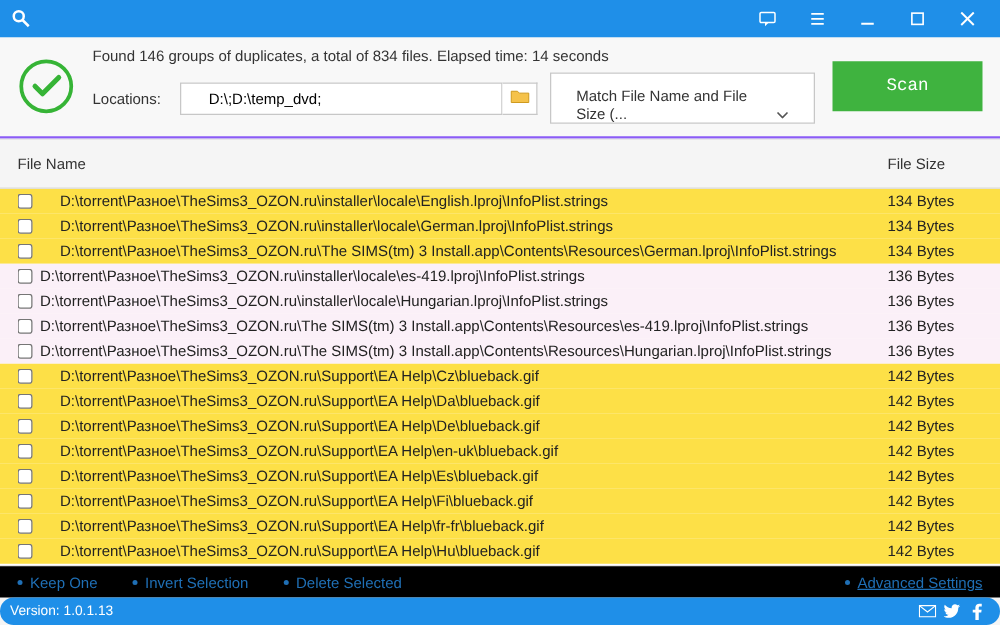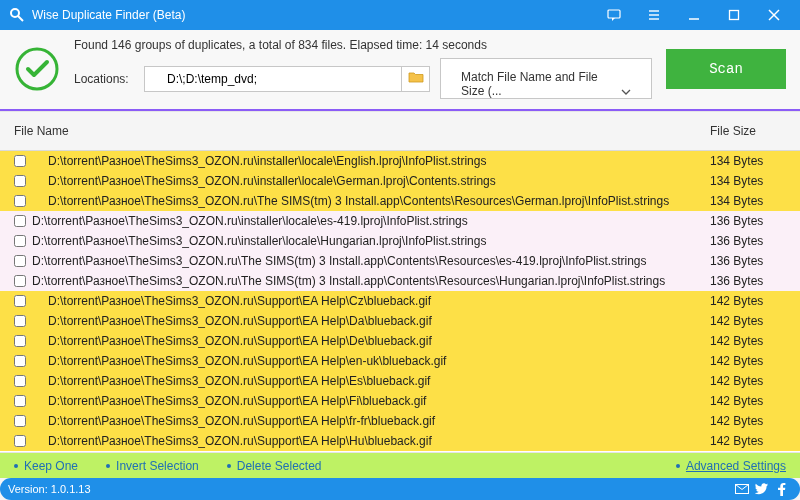--- a/index.html
+++ b/index.html
@@ -25,21 +25,21 @@
   .thead { display: flex; background: #f5f5f5; border-bottom: 1px solid #d9d9d9; color: #333; height: 39px; align-items: center; padding-left: 14px; }
   .th-name { flex: 1; }
   .th-size { width: 90px; padding-right: 8px; }
   .tbody { flex: 1; overflow-y: auto; }
   .row { display: flex; align-items: center; height: 20px; padding-left: 14px; font-size: 12px; color: #222; }
   .row input[type=checkbox] { margin-right: 6px; width: 12px; height: 12px; }
   .cell-name { flex: 1; white-space: nowrap; overflow: hidden; text-overflow: ellipsis; }
   .cell-size { width: 90px; padding-right: 8px; }
   .group-a { background: #fde047; gap: 16px; }
   .group-b { background: #fbf0f8; }
-  .footer1 { height: 26px; background: #bef264; border-top: 1px solid #e5e5e5; display: flex; align-items: center; padding: 0 14px; gap: 28px; color: #1f6fb5; font-size: 12px; }
+  .footer1 { height: 26px; background: #000000; border-top: 1px solid #e5e5e5; display: flex; align-items: center; padding: 0 14px; gap: 28px; color: #1f6fb5; font-size: 12px; }
   .footer1 .bullet-link { display: inline-flex; align-items: center; gap: 6px; cursor: pointer; }
   .footer1 .bullet-link::before { content: ""; width: 4px; height: 4px; background: #1f6fb5; border-radius: 50%; display: inline-block; }
   .footer1 .spacer { flex: 1; }
   .adv { text-decoration: underline; }
   .footer2 { height: 22px; background: #1f8fe8; color: #fff; display: flex; align-items: center; padding: 0 8px; font-size: 11px; border-radius: 11px; }
   .footer2 .spacer { flex: 1; }
   .social { width: 20px; height: 22px; display: inline-flex; align-items: center; justify-content: center; cursor: pointer; color: #fff; }
   
   .tbody::-webkit-scrollbar { width: 16px; }
   .tbody::-webkit-scrollbar-track { background: #f0f0f0; }
@@ -49,21 +49,20 @@
 <body>
 <div class="window">
 
   <div class="titlebar">
     <span class="app-icon">
       <svg width="16" height="16" viewBox="0 0 16 16">
           <circle cx="6" cy="6" r="4" fill="none" stroke="#fff" stroke-width="2"></circle>
           <line x1="9" y1="9" x2="14" y2="14" stroke="#fff" stroke-width="2"></line>
         </svg>
     </span>
-    <span class="title">Wise Duplicate Finder (Beta)</span>
     <span class="spacer"></span>
     <span class="win-btn">
         <svg width="14" height="14" viewBox="0 0 14 14">
           <rect x="1" y="2" width="12" height="8" rx="1" fill="none" stroke="#fff" stroke-width="1.2"></rect>
           <path d="M5 10 L5 13 L8 10" fill="#fff"></path>
         </svg>
       </span>
     <span class="win-btn">
         <svg width="14" height="14" viewBox="0 0 14 14">
           <line x1="2" y1="3" x2="12" y2="3" stroke="#fff" stroke-width="1.4"></line>
@@ -125,21 +124,21 @@
       <div class="th-size">File Size</div>
     </div>
     <div class="tbody" id="tbody">
         <div class="row group-a">
           <input type="checkbox" style="">
           <div class="cell-name">D:\torrent\Разное\TheSims3_OZON.ru\installer\locale\English.lproj\InfoPlist.strings</div>
           <div class="cell-size">134 Bytes</div>
         </div>
         <div class="row group-a">
           <input type="checkbox" style="">
-          <div class="cell-name">D:\torrent\Разное\TheSims3_OZON.ru\installer\locale\German.lproj\Contents.strings</div>
+          <div class="cell-name">D:\torrent\Разное\TheSims3_OZON.ru\installer\locale\German.lproj\InfoPlist.strings</div>
           <div class="cell-size">134 Bytes</div>
         </div>
         <div class="row group-a">
           <input type="checkbox" style="">
           <div class="cell-name">D:\torrent\Разное\TheSims3_OZON.ru\The SIMS(tm) 3 Install.app\Contents\Resources\German.lproj\InfoPlist.strings</div>
           <div class="cell-size">134 Bytes</div>
         </div>
         <div class="row group-b">
           <input type="checkbox" style="">
           <div class="cell-name">D:\torrent\Разное\TheSims3_OZON.ru\installer\locale\es-419.lproj\InfoPlist.strings</div>

